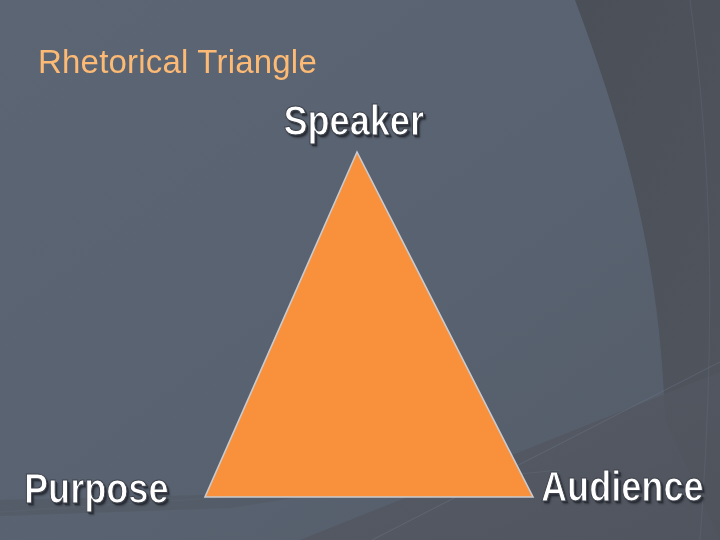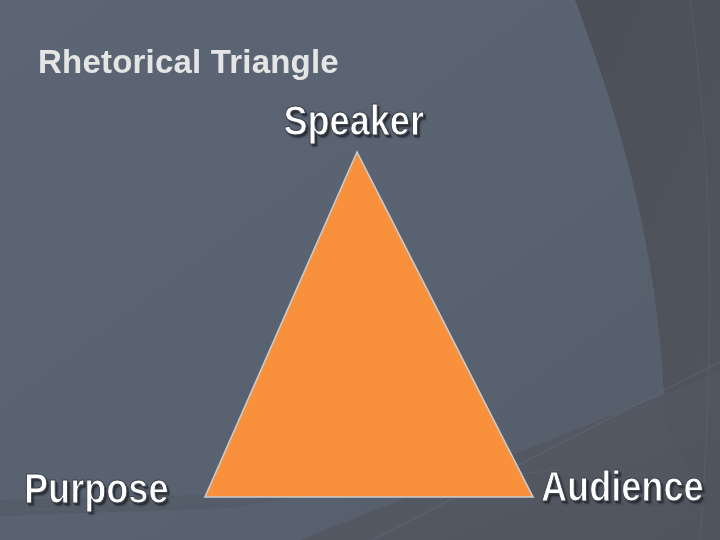--- a/index.html
+++ b/index.html
@@ -26,22 +26,22 @@
     display: block;
   }
 
   
   #slide-title {
     position: absolute;
     left: 38px;
     top: 44px;
     font-family: "Liberation Sans", sans-serif;
     font-size: 33px;
-    font-weight: 700;
-    color: #e5e5e5;
+    font-weight: 400;
+    color: #fdba74;
     letter-spacing: 0.2px;
     line-height: 1.1;
     white-space: nowrap;
   }
 
   
   #triangle-layer {
     position: absolute;
     inset: 0;
     width: 720px;

